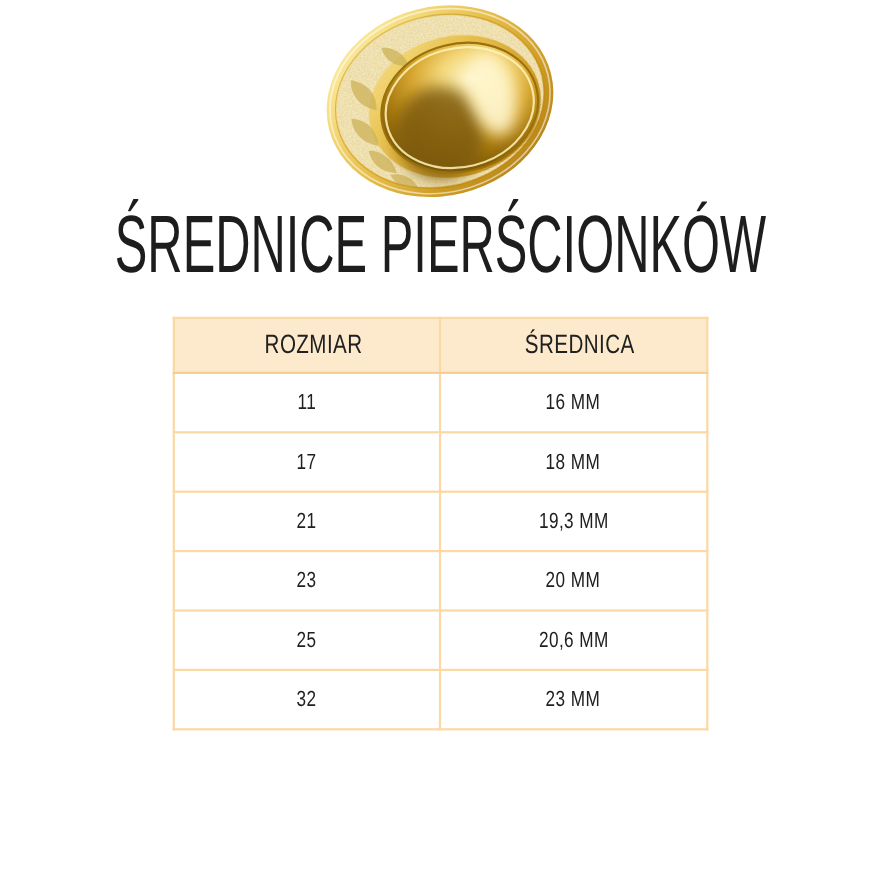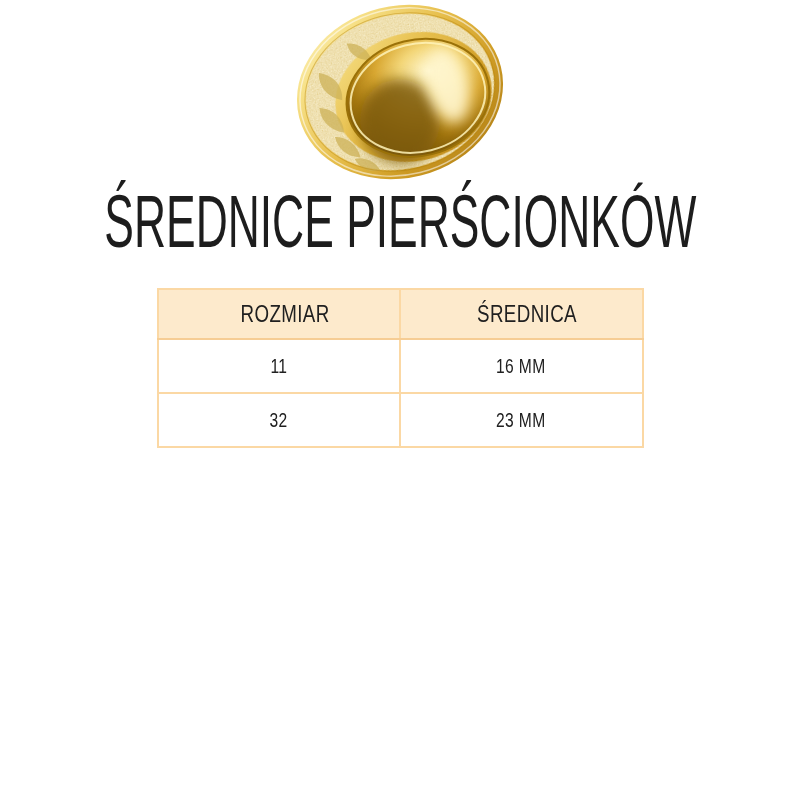--- a/index.html
+++ b/index.html
@@ -153,19 +153,35 @@
           <span class="hand">ŚREDNICA</span>
         </th>
       </tr>
     </thead>
     <tbody>
       <tr>
         <td><span class="hand">11</span></td>
         <td><span class="hand">16 MM</span></td>
       </tr>
       <tr>
+        <td><span class="hand">17</span></td>
+        <td><span class="hand">18 MM</span></td>
+      </tr>
+      <tr>
+        <td><span class="hand">21</span></td>
+        <td><span class="hand">19,3 MM</span></td>
+      </tr>
+      <tr>
+        <td><span class="hand">23</span></td>
+        <td><span class="hand">20 MM</span></td>
+      </tr>
+      <tr>
+        <td><span class="hand">25</span></td>
+        <td><span class="hand">20,6 MM</span></td>
+      </tr>
+      <tr>
         <td><span class="hand">32</span></td>
         <td><span class="hand">23 MM</span></td>
       </tr>
     </tbody>
   </table>
 
 </div>
 
 </body></html>

